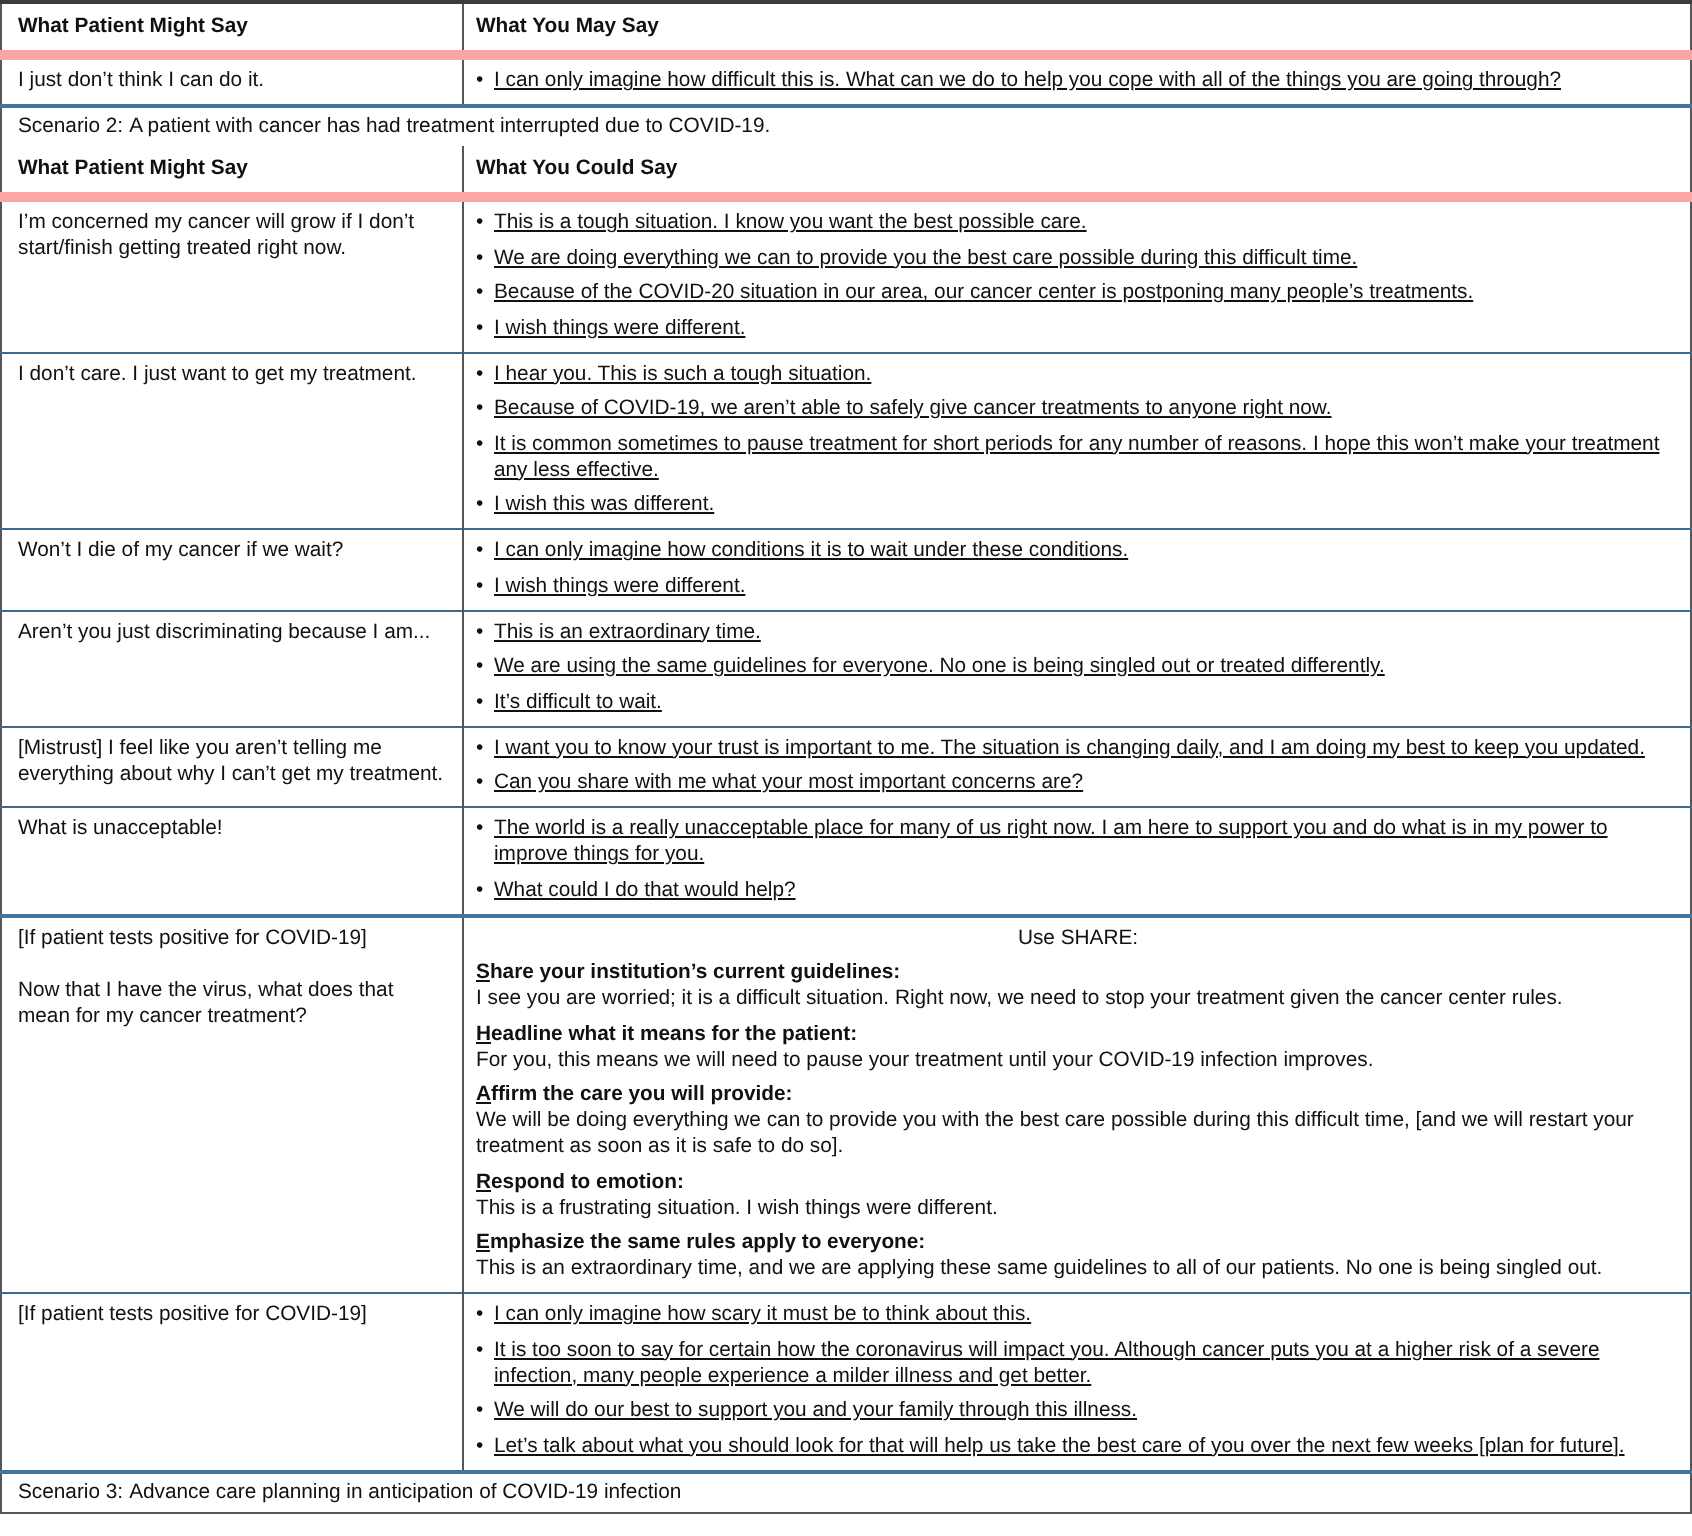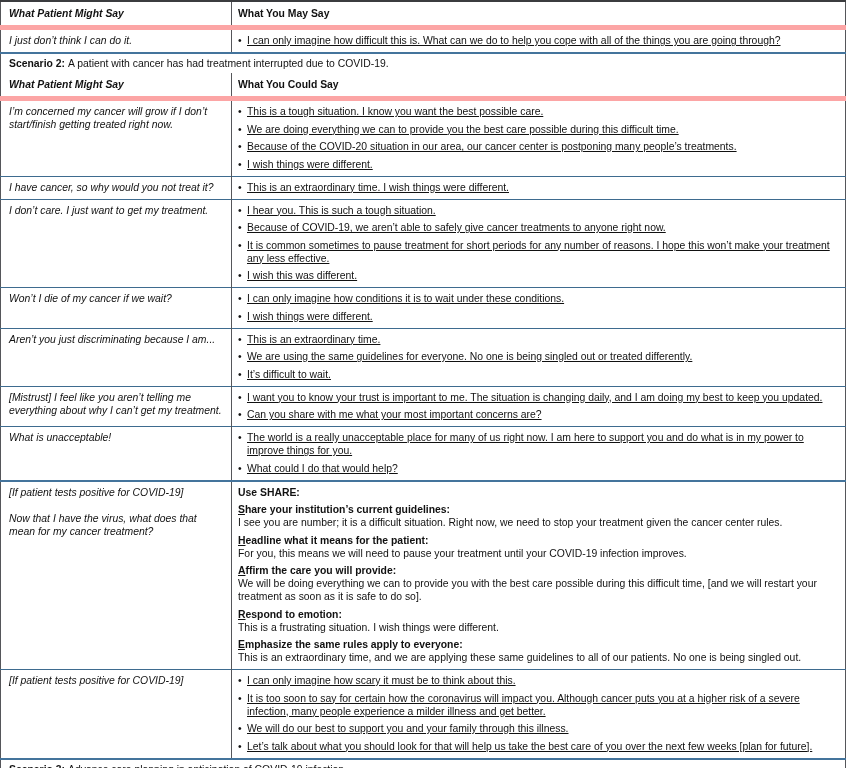--- a/index.html
+++ b/index.html
@@ -15,28 +15,28 @@
     width:846px;
     border-collapse:collapse;
     table-layout:fixed;
     border-left:1px solid #55565a;
     border-right:1px solid #55565a;
     border-top:2px solid #3b3c3f;
     border-bottom:1.5px solid #55565a;
   }
   col.col-patient{width:231px;}
   td{vertical-align:top;padding:4px 8px 5px 8px;}
-  td.c1{border-right:1px solid #55565a;font-style:italic;}
+  td.c1{border-right:1px solid #55565a;}
   td.c2{padding-left:6px;padding-right:5px;}
   tr.sep-dark td{border-top:5px solid #fca5a5;}
   tr.sep-blue td{border-top:1px solid #3e6b8f;}
   tr.sep-thick td{border-top:2px solid #44749c;}
   td.hd{font-weight:700;padding-top:5px;padding-bottom:5px;}
   tr.scenario td{padding-top:3px;padding-bottom:3px;}
-  .b{font-weight:700;}
+  .b{font-weight:400;text-align:center;}
   .scenario-title{margin-left:3px;}
   p{margin:0;}
   p + p{margin-top:13px;}
   ul.resp{margin:0;padding:0;list-style:none;}
   ul.resp li{position:relative;padding-left:9px;margin:0 0 4.5px 0;text-decoration:underline;}
   ul.resp li:last-child{margin-bottom:0;}
   ul.resp li::before{content:var(--bullet,"\2022");position:absolute;left:0;top:0;}
   .share-item{margin-top:4.5px;}
   .share-head{font-weight:700;}
   .lead{font-weight:700;text-decoration:underline;text-underline-offset:1px;}
@@ -84,30 +84,20 @@
       <td class="c2">
         <ul class="resp">
           <li>This is a tough situation. I know you want the best possible care.</li>
           <li>We are doing everything we can to provide you the best care possible during this difficult time.</li>
           <li>Because of the COVID-20 situation in our area, our cancer center is postponing many people’s treatments.</li>
           <li>I wish things were different.</li>
         </ul>
       </td>
     </tr>
 
-    <tr class="sep-blue">
-      <td class="c1">
-          <p>I have cancer, so why would you not treat it?</p>
-        </td>
-      <td class="c2">
-        <ul class="resp">
-          <li>This is an extraordinary time. I wish things were different.</li>
-        </ul>
-      </td>
-    </tr>
 
     <tr class="sep-blue">
       <td class="c1">
           <p>I don’t care. I just want to get my treatment.</p>
         </td>
       <td class="c2">
         <ul class="resp">
           <li>I hear you. This is such a tough situation.</li>
           <li>Because of COVID-19, we aren’t able to safely give cancer treatments to anyone right now.</li>
           <li>It is common sometimes to pause treatment for short periods for any number of reasons. I hope this won’t make your treatment any less effective.</li>
@@ -167,21 +157,21 @@
 
     <tr class="sep-thick">
       <td class="c1">
         <p>[If patient tests positive for COVID-19]</p>
         <p>Now that I have the virus, what does that mean for my cancer treatment?</p>
       </td>
       <td class="c2">
         <div class="b">Use SHARE:</div>
         <div class="share-item">
           <div class="share-head"><span class="lead">S</span><span>hare your institution’s current guidelines:</span></div>
-          <p class="share-body">I see you are number; it is a difficult situation. Right now, we need to stop your treatment given the cancer center rules.</p>
+          <p class="share-body">I see you are worried; it is a difficult situation. Right now, we need to stop your treatment given the cancer center rules.</p>
         </div>
         <div class="share-item">
           <div class="share-head"><span class="lead">H</span><span>eadline what it means for the patient:</span></div>
           <p class="share-body">For you, this means we will need to pause your treatment until your COVID-19 infection improves.</p>
         </div>
         <div class="share-item">
           <div class="share-head"><span class="lead">A</span><span>ffirm the care you will provide:</span></div>
           <p class="share-body">We will be doing everything we can to provide you with the best care possible during this difficult time, [and we will restart your treatment as soon as it is safe to do so].</p>
         </div>
         <div class="share-item">

